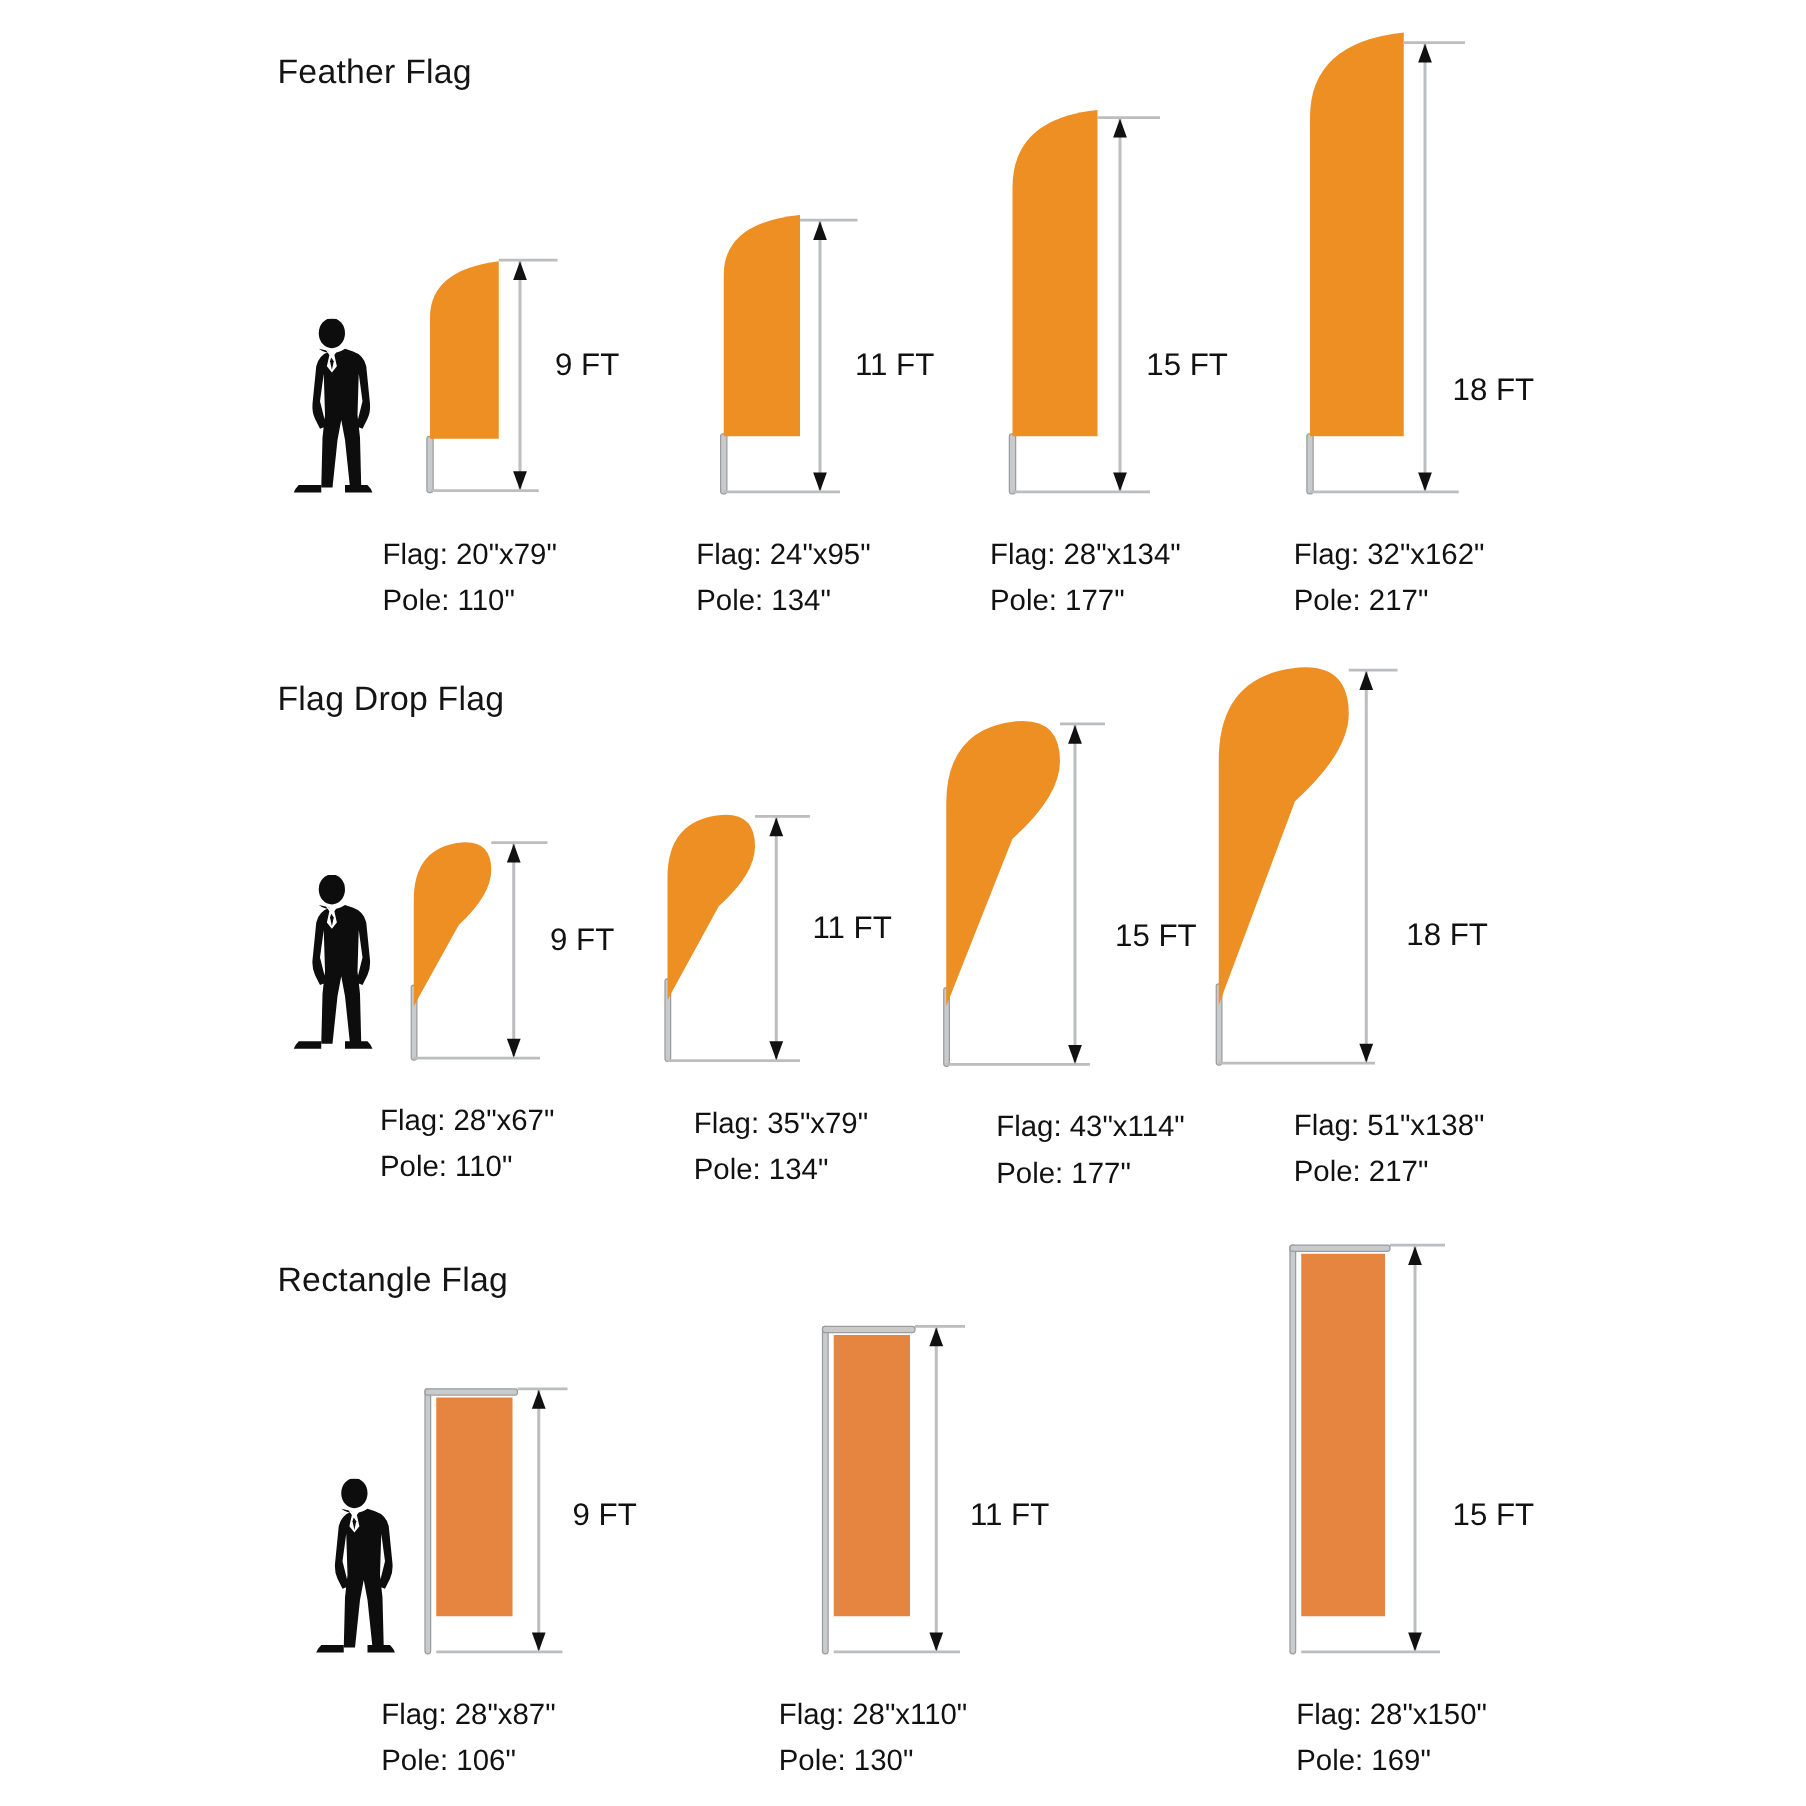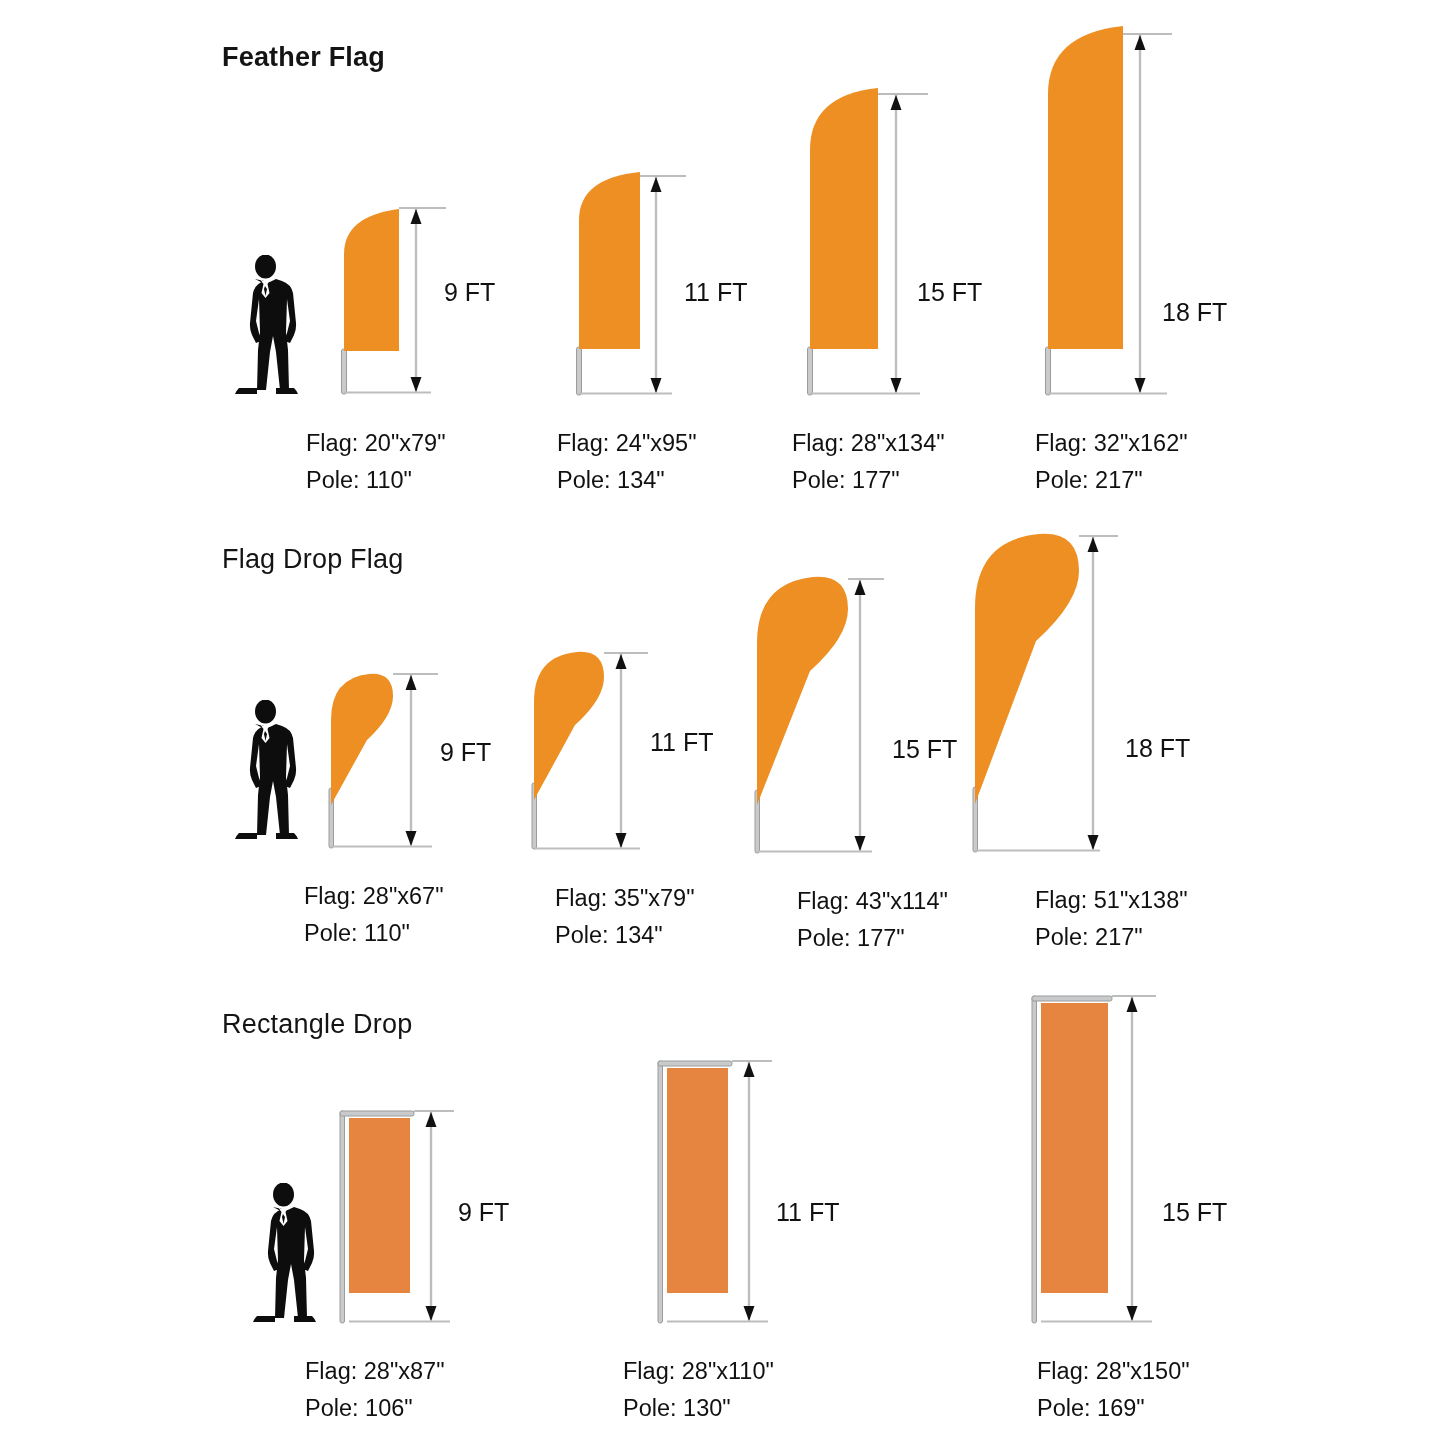--- a/index.html
+++ b/index.html
@@ -48,21 +48,21 @@
 
   .person{position:absolute;}
   .person svg{display:block;}
 </style>
 </head>
 <body>
 
 <div class="page">
 
   <div class="section">
-    <div class="section-title" style="left:222px;top:42px;font-weight:bold;">Feather Flag</div>
+    <div class="section-title" style="left:222px;top:42px;">Feather Flag</div>
 
     <div class="person" style="left:230px;top:255px;">
       <svg width="74" height="143" viewBox="0 0 74 143" aria-hidden="true">
         <g fill="#0d0d0d">
           <ellipse cx="35.5" cy="11.5" rx="10.5" ry="12"></ellipse>
           <path d="M25 24 q10 7 21 0 l6 2 q9 3 11 12 l3 30 q.5 7 -2 12 l-4 8 -5 -2 5 -20 -3 -22 -1 33 2 18 1 40 -9 0 -4 -38 -3 -16 -3 16 -4 38 -9 0 1 -40 2 -18 -1 -33 -3 22 5 20 -5 2 -4 -8 q-2.5 -5 -2 -12 l3 -30 q2 -9 11 -12 z"></path>
           <path d="M9 133 q-3 3 -4 6 l22 0 0 -6 z"></path>
           <path d="M46 133 l0 6 22 0 q-1 -3 -4 -6 z"></path>
         </g>
         <path d="M30 24 q5.5 5 11 0 l-3.5 5 2 9 -4 5 -4 -5 2 -9 z" fill="#ffffff"></path>
@@ -234,21 +234,21 @@
       </div>
       <div class="dim-label" style="left:165px;top:212px;">18 FT</div>
       <div class="caption" style="left:75px;top:360px;">
         <div>Flag: 51"x138"</div>
         <div>Pole: 217"</div>
       </div>
     </div>
   </div>
 
   <div class="section">
-    <div class="section-title" style="left:222px;top:1009px;">Rectangle Drop</div>
+    <div class="section-title" style="left:222px;top:1009px;">Rectangle Flag</div>
 
     <div class="person" style="left:248px;top:1183px;">
       <svg width="74" height="143" viewBox="0 0 74 143" aria-hidden="true">
         <g fill="#0d0d0d">
           <ellipse cx="35.5" cy="11.5" rx="10.5" ry="12"></ellipse>
           <path d="M25 24 q10 7 21 0 l6 2 q9 3 11 12 l3 30 q.5 7 -2 12 l-4 8 -5 -2 5 -20 -3 -22 -1 33 2 18 1 40 -9 0 -4 -38 -3 -16 -3 16 -4 38 -9 0 1 -40 2 -18 -1 -33 -3 22 5 20 -5 2 -4 -8 q-2.5 -5 -2 -12 l3 -30 q2 -9 11 -12 z"></path>
           <path d="M9 133 q-3 3 -4 6 l22 0 0 -6 z"></path>
           <path d="M46 133 l0 6 22 0 q-1 -3 -4 -6 z"></path>
         </g>
         <path d="M30 24 q5.5 5 11 0 l-3.5 5 2 9 -4 5 -4 -5 2 -9 z" fill="#ffffff"></path>

